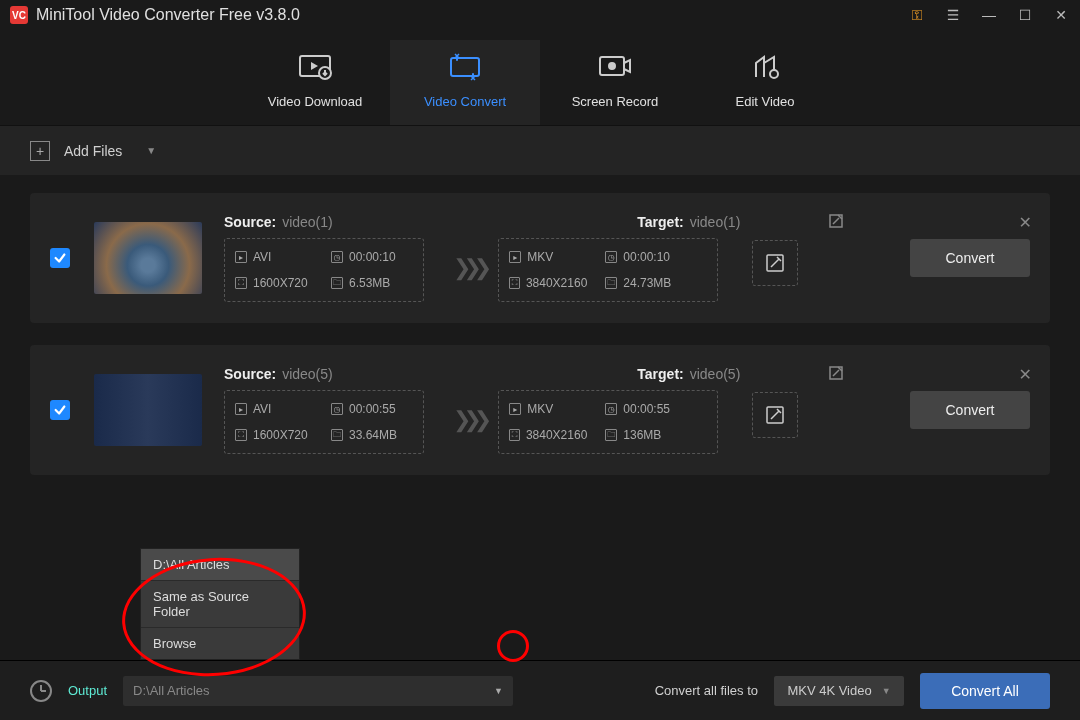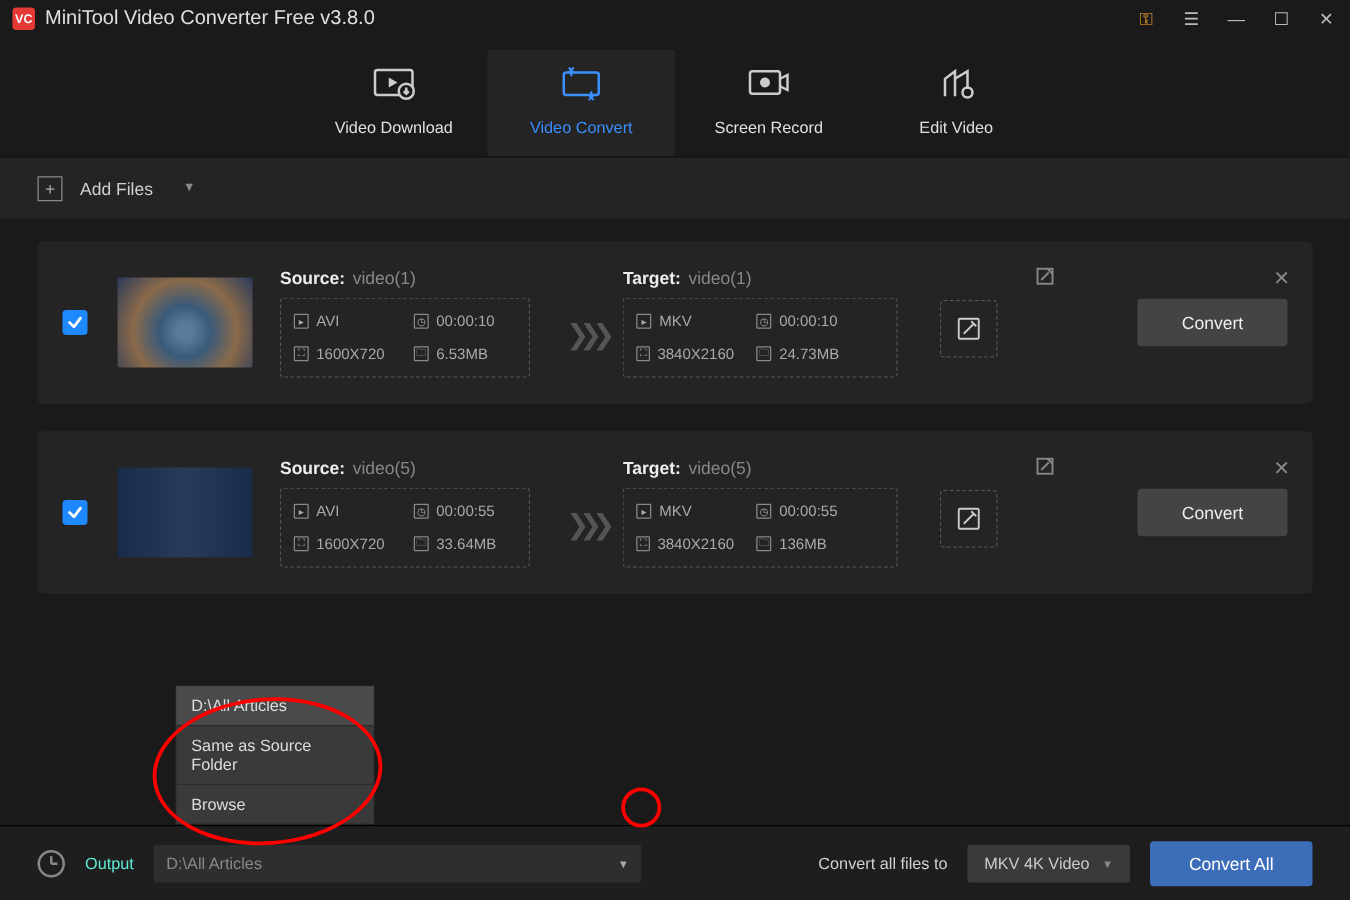--- a/index.html
+++ b/index.html
@@ -35,21 +35,21 @@
   .cards { padding: 18px 30px 0; display: flex; flex-direction: column; gap: 22px; }
   .card { background: #242424; border-radius: 4px; height: 130px; display: flex; align-items: center; padding: 0 20px; position: relative; }
   .check { width: 20px; height: 20px; background: #1e88ff; border-radius: 3px; display: flex; align-items: center; justify-content: center; margin-right: 24px; }
   .check svg { width: 14px; height: 14px; }
   .thumb { width: 108px; height: 72px; background: linear-gradient(135deg, #2a4a7a, #4a3a2a); border-radius: 2px; margin-right: 22px; position: relative; overflow: hidden; }
   .thumb.t1 { background: radial-gradient(circle at 50% 60%, #5a7a9a 10%, #3a5a7a 30%, #8a6a4a 60%, #2a3a5a 100%); }
   .thumb.t2 { background: linear-gradient(90deg, #1a2a4a 0%, #2a3a5a 50%, #1a2a4a 100%); }
 
   .srcblock { width: 215px; }
   .tgtblock { width: 300px; display: flex; align-items: flex-start; gap: 12px; }
-  .tgtinfo { flex: 1; }
+  .tgtinfo { flex: 1; text-align: right; }
   .blocklabel { font-size: 14px; margin-bottom: 8px; }
   .blocklabel b { color: #eee; font-weight: 600; margin-right: 6px; }
   .blocklabel span { color: #888; }
   .infobox { border: 1.5px dashed #555; border-radius: 3px; padding: 8px 10px; width: 200px; }
   .tgtblock .infobox { width: 220px; }
   .inforow { display: flex; gap: 18px; font-size: 12px; color: #aaa; height: 20px; align-items: center; }
   .inforow .cell { display: flex; align-items: center; gap: 6px; }
   .inforow .cell.w1 { width: 78px; }
   .inforow .ic { width: 12px; height: 12px; border: 1px solid #888; border-radius: 1px; font-size: 8px; display: flex; align-items: center; justify-content: center; }
   .inforow + .inforow { margin-top: 6px; }

